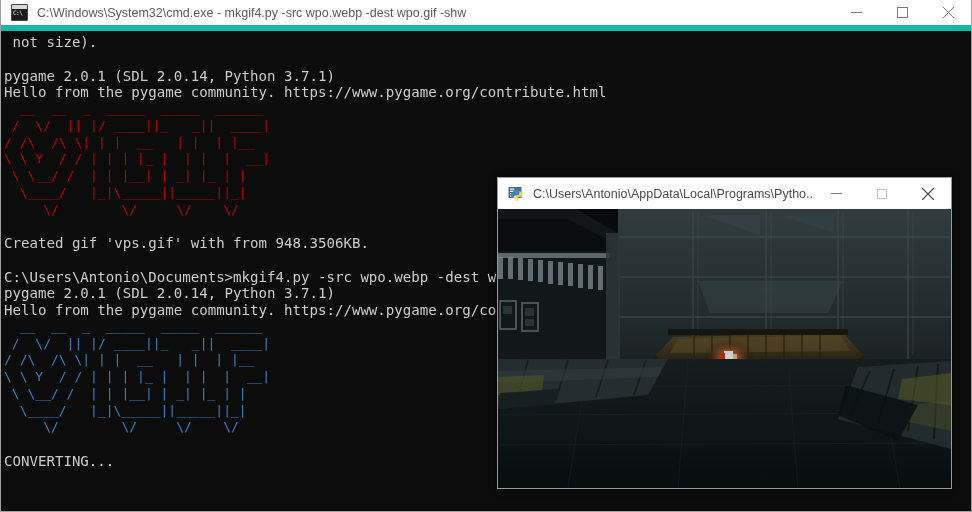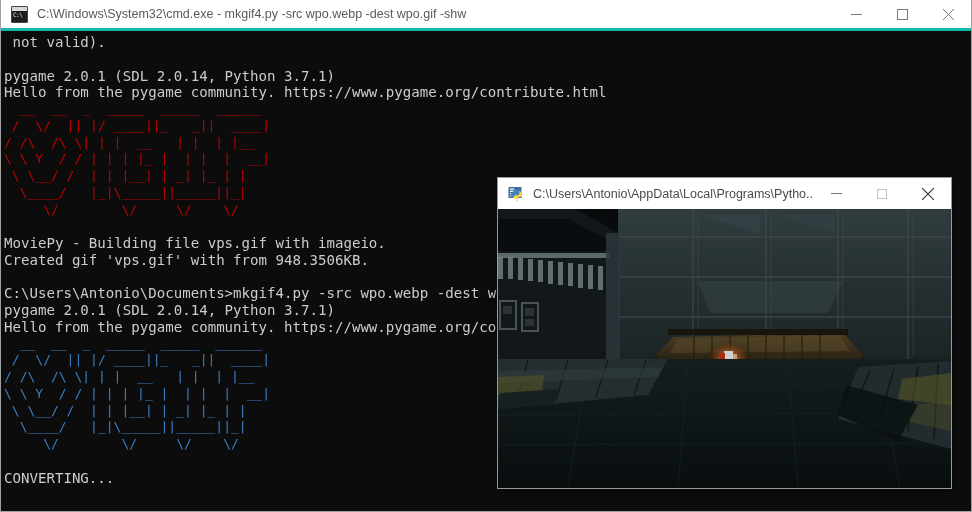--- a/index.html
+++ b/index.html
@@ -17,21 +17,21 @@
     width: 972px; height: 512px;
     background: #0c0c0c;
     border: 1px solid #a0a0a0;
     border-top: none;
     display: flex; flex-direction: column;
   }
   #cmd-titlebar {
     height: 31px; min-height: 31px;
     background: #ffffff;
     display: flex; align-items: center;
-    border-bottom: 3px solid #14b8a6;
+    border-bottom: 6px solid #14b8a6;
   }
   .cmd-icon {
     width: 17px; height: 17px; margin-left: 10px; margin-right: 9px;
     background: #1c1c1c;
     border: 1px solid #444;
     border-radius: 1px;
     position: relative; flex: none;
     overflow: hidden;
   }
   .cmd-icon::before {
@@ -141,33 +141,32 @@
         </div>
         <div class="wbtn close">
           <svg width="11" height="11" viewBox="0 0 11 11">
               <path d="M0 0 L11 11 M11 0 L0 11" stroke="currentColor" stroke-width="1"></path>
             </svg>
         </div>
       </div>
     </div>
 
     <div id="cmd-body">
-        <div class="term-line"> not valid).</div>
+        <div class="term-line"> not size).</div>
         <div class="term-line">&nbsp;</div>
         <div class="term-line">pygame 2.0.1 (SDL 2.0.14, Python 3.7.1)</div>
         <div class="term-line">Hello from the pygame community. https://www.pygame.org/contribute.html</div>
         <div class="art red">  __  __  _  _____  _____  ______</div>
         <div class="art red"> /  \/  || |/ ____||_   _||  ____|</div>
         <div class="art red">/ /\  /\ \| | |  __   | |  | |__</div>
         <div class="art red">\ \ Y  / / | | | |_ |  | |  |  __|</div>
         <div class="art red"> \ \__/ /  | | |__| | _| |_ | |</div>
         <div class="art red">  \____/   |_|\_____||_____||_|</div>
         <div class="art red">     \/        \/     \/    \/</div>
         <div class="term-line">&nbsp;</div>
-        <div class="term-line">MoviePy - Building file vps.gif with imageio.</div>
         <div class="term-line">Created gif 'vps.gif' with from 948.3506KB.</div>
         <div class="term-line">&nbsp;</div>
         <div class="term-line">C:\Users\Antonio\Documents&gt;mkgif4.py -src wpo.webp -dest wpo.gif -shw</div>
         <div class="term-line">pygame 2.0.1 (SDL 2.0.14, Python 3.7.1)</div>
         <div class="term-line">Hello from the pygame community. https://www.pygame.org/contribute.html</div>
         <div class="art blue">  __  __  _  _____  _____  ______</div>
         <div class="art blue"> /  \/  || |/ ____||_   _||  ____|</div>
         <div class="art blue">/ /\  /\ \| | |  __   | |  | |__</div>
         <div class="art blue">\ \ Y  / / | | | |_ |  | |  |  __|</div>
         <div class="art blue"> \ \__/ /  | | |__| | _| |_ | |</div>

